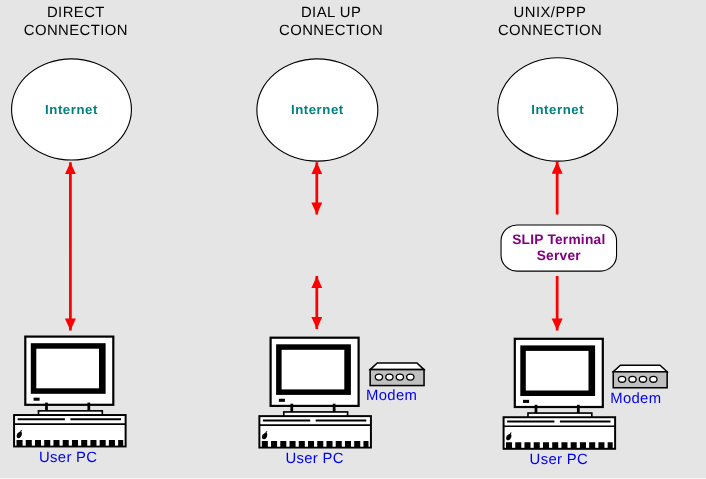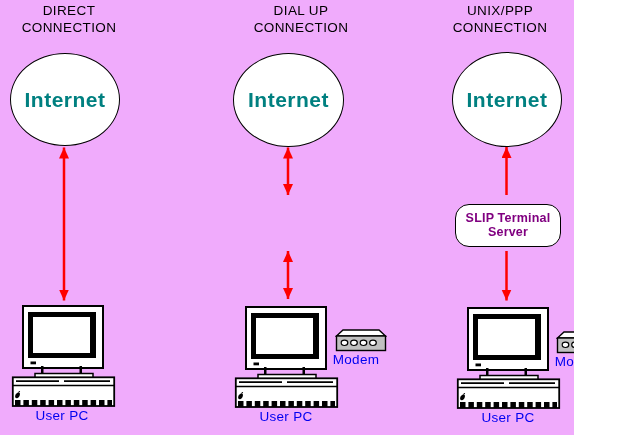--- a/index.html
+++ b/index.html
@@ -1,30 +1,30 @@
 <!DOCTYPE html>
 <html><head>
 <meta charset="utf-8">
 <style>
   html,body { margin:0; padding:0; background:#ffffff; }
   .stage {
-    position:relative; width:574px; height:435px; background:#f0abfc;
+    position:relative; width:642px; height:435px; background:#e5e5e5;
     font-family:"Liberation Sans", sans-serif; overflow:hidden;
   }
   .col-title {
     position:absolute; width:170px; text-align:center;
     font-size:13.5px; line-height:16.5px; letter-spacing:0.4px;
     color:#000000; white-space:pre-line;
   }
   .cloud {
     position:absolute; border:1.4px solid #000000; border-radius:50%;
     display:flex; align-items:center; justify-content:center; background:#ffffff;
   }
   .cloud-label {
-    color:#008080; font-weight:bold; font-size:21px; letter-spacing:0.5px;
+    color:#008080; font-weight:bold; font-size:12px; letter-spacing:0.5px;
   }
   .server-node {
     position:absolute; border:1.6px solid #000000; border-radius:14px;
     display:flex; align-items:center; justify-content:center; text-align:center;
     background:#ffffff; color:#800080; font-weight:bold; font-size:12.5px;
     line-height:13.5px; white-space:pre-line; letter-spacing:0.2px;
   }
   .device-label {
     position:absolute; width:120px; text-align:center;
     color:#0000F0; font-weight:normal; font-size:13.5px; letter-spacing:0.3px;
@@ -53,21 +53,21 @@
   </div>
 
 
   <div class="col-title" style="left:415px; top:3px;">UNIX/PPP
 CONNECTION</div>
 
   <div class="cloud" style="left:452px; top:52px; width:108px; height:93px;">
     <span class="cloud-label">Internet</span>
   </div>
 
-  <div class="server-node" style="left:455px; top:204px; width:104px; height:41px;">SLIP Terminal
+  <div class="server-node" style="left:455px; top:204px; width:104px; height:41px;border-radius:15px;">SLIP Terminal
 Server</div>
 
   <svg class="abs" style="left:11px; top:303px;" width="105" height="104" viewBox="0 0 105 104">
     <g>
       <rect x="12" y="3" width="80" height="62" fill="#fff" stroke="#000" stroke-width="2"></rect>
       <rect x="17" y="9" width="68" height="46" fill="#000"></rect>
       <rect x="22" y="14" width="57" height="36" fill="#fff"></rect>
       <rect x="19.5" y="58.5" width="5.5" height="2.8" fill="#000"></rect>
     </g>
     <g>

